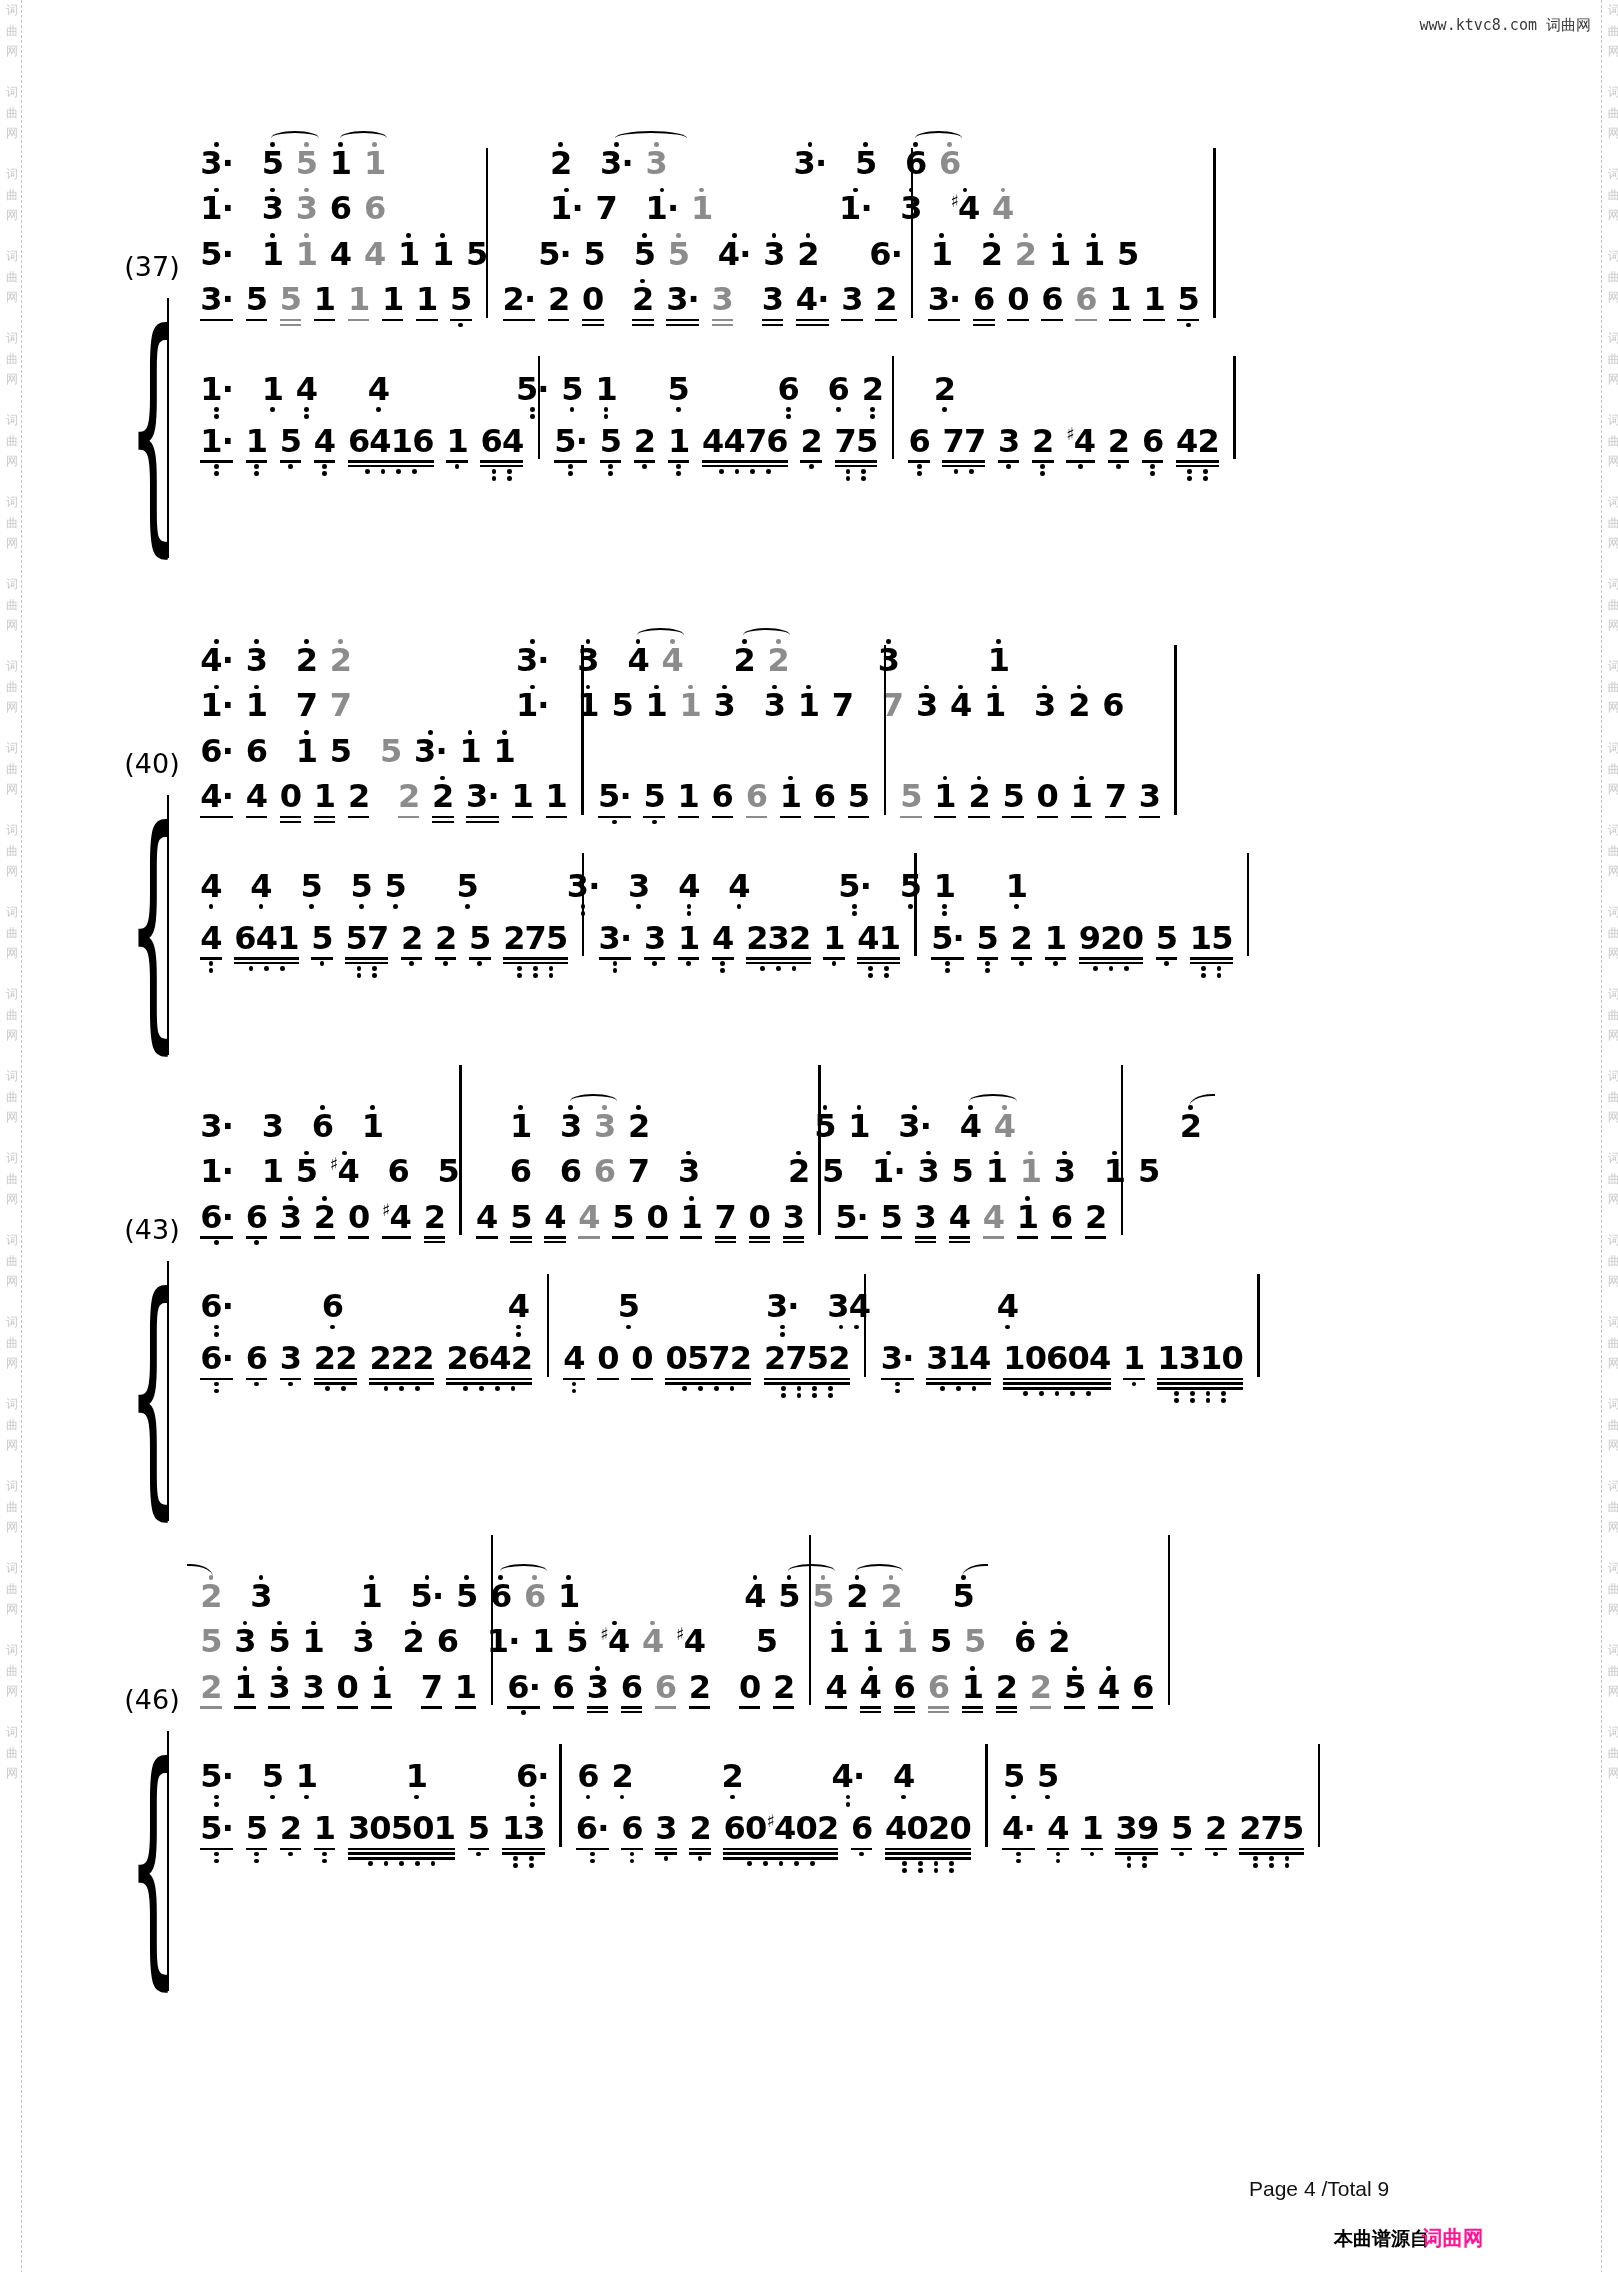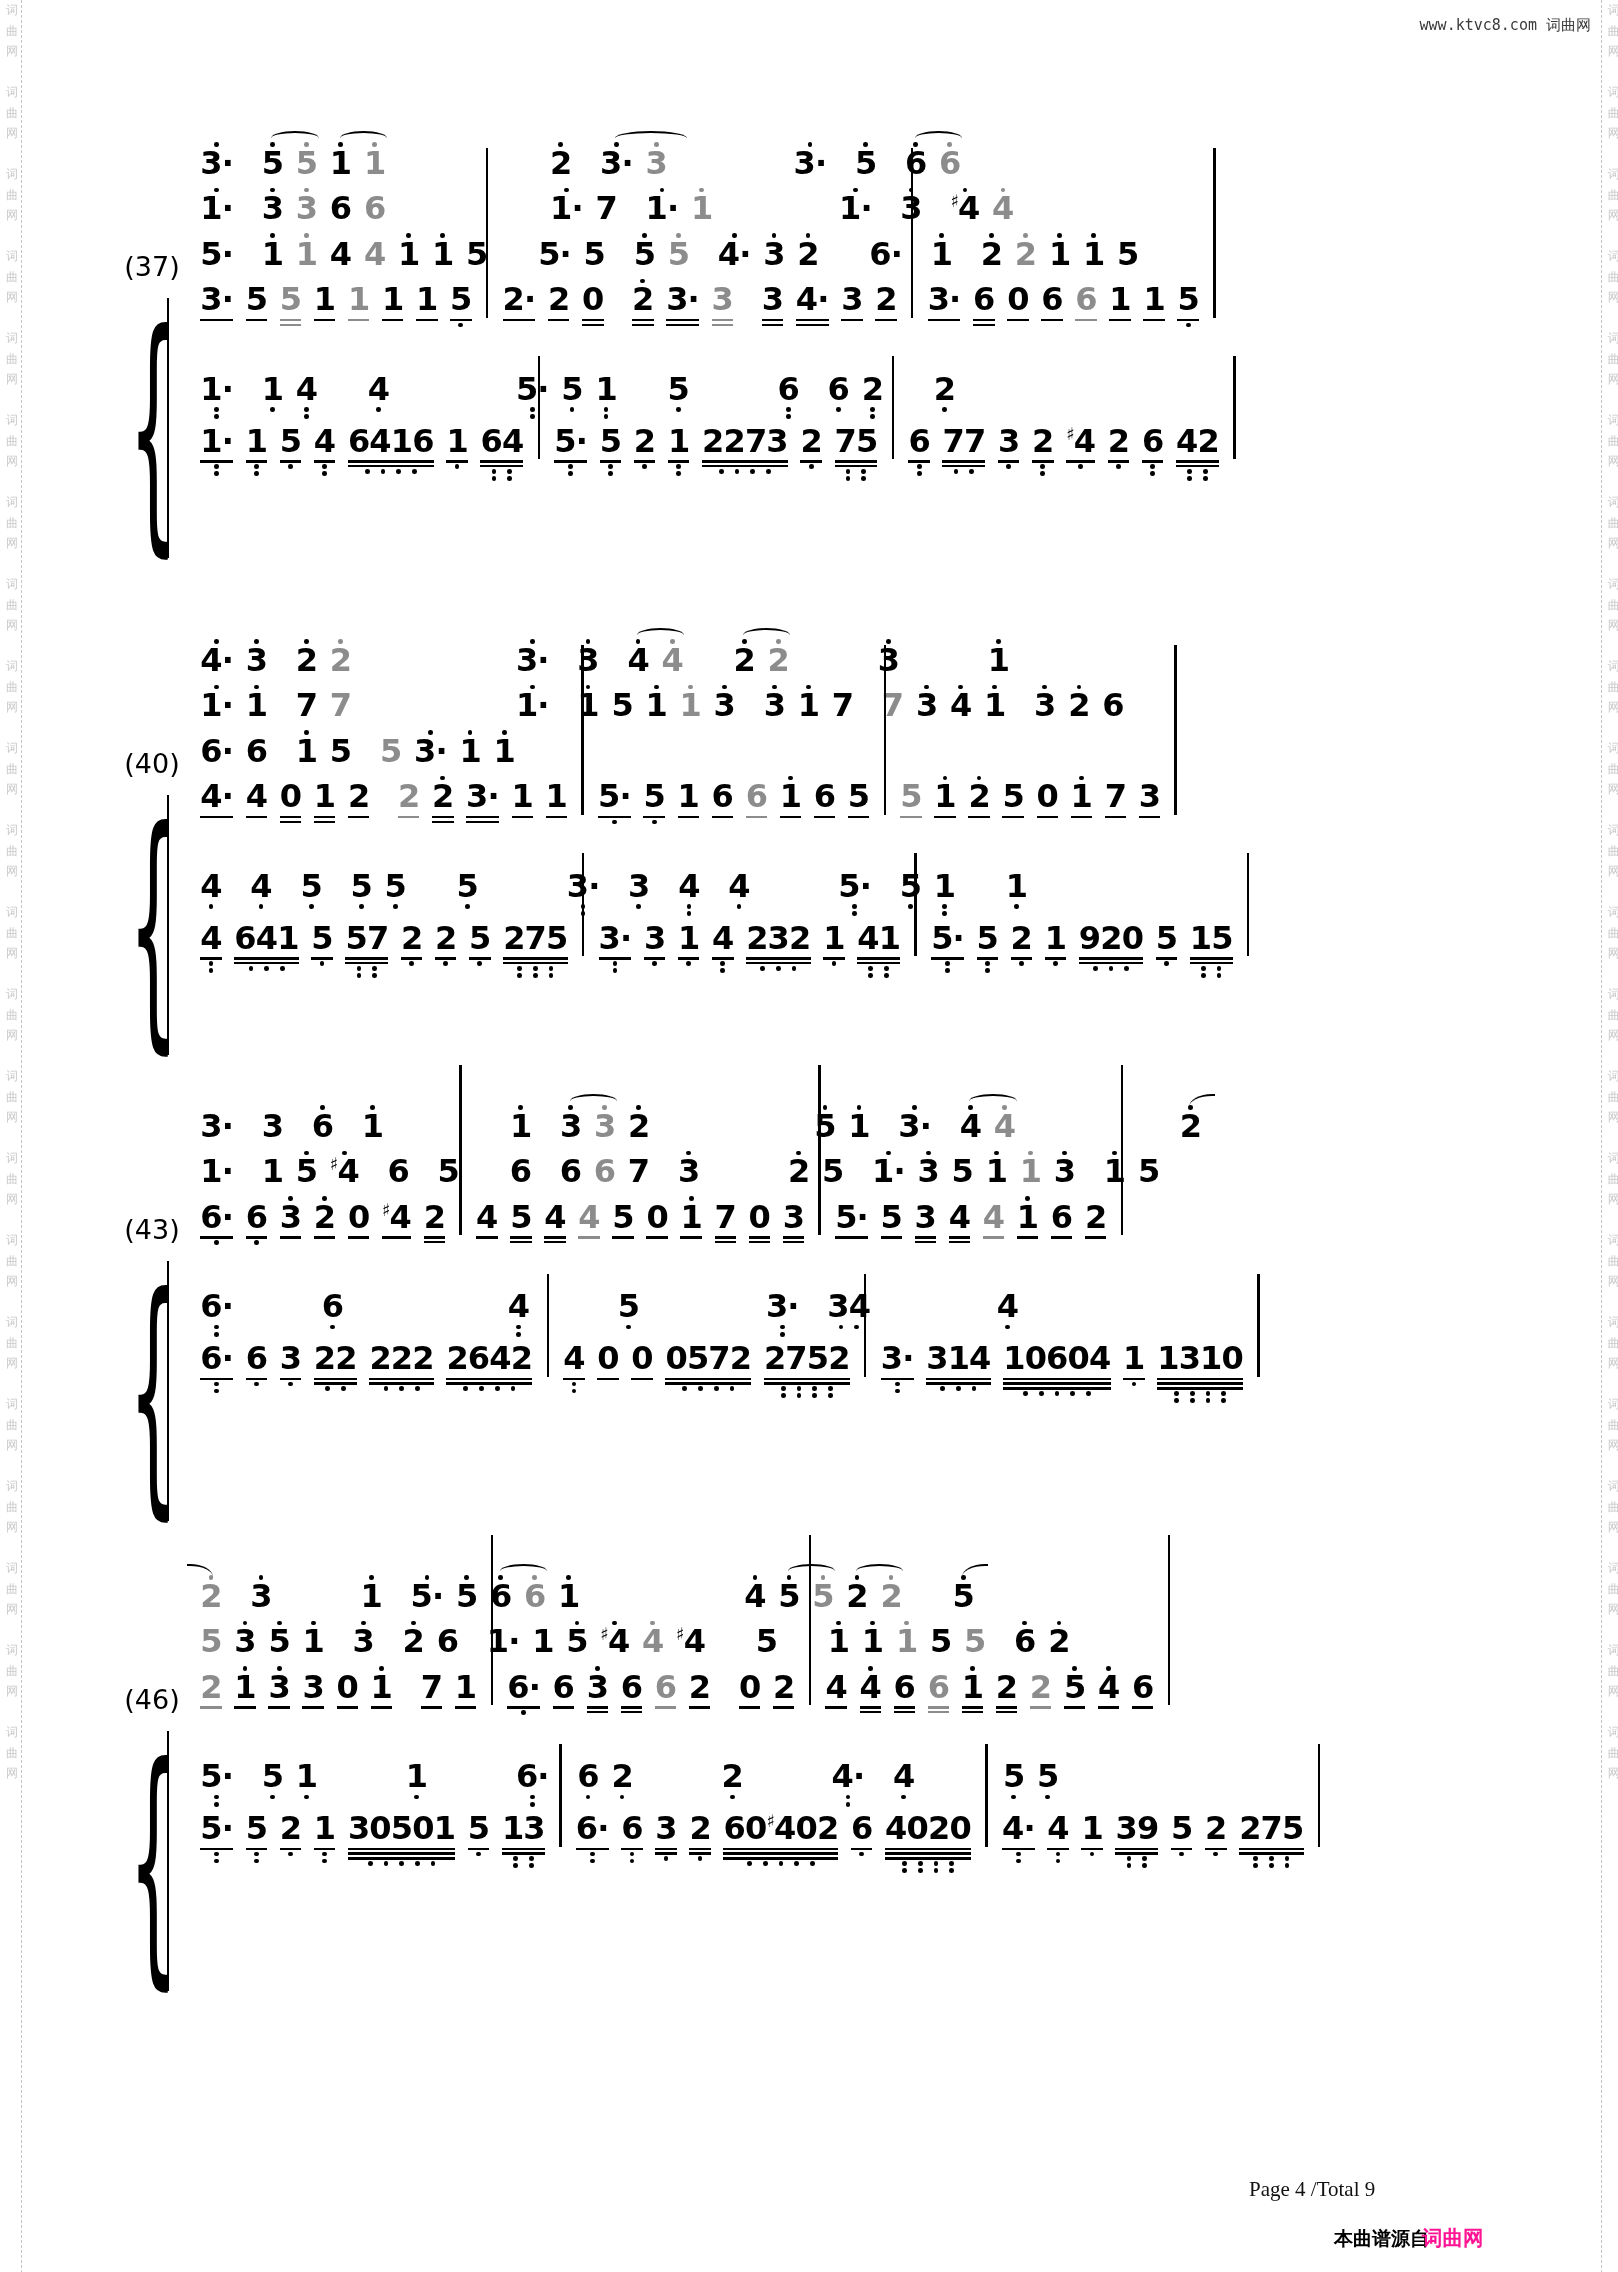--- a/index.html
+++ b/index.html
@@ -14,21 +14,21 @@
   .sidecol .grp{display:flex;flex-direction:column;align-items:center;margin-bottom:20.5px;}
   .sidecol .ch{font-size:12px;color:#c9c9c9;line-height:20.5px;}
   .dashline{position:absolute;top:0;bottom:0;width:0;border-left:0.8px dashed #c4c4c4;}
   .dashline.left{left:21px;}
   .dashline.right{left:1601px;}
   
   .topmark{position:absolute;top:16px;right:27px;font-size:15px;color:#3a3a3a;
     font-family:"DejaVu Sans Mono",monospace;}
   
   .pageinfo{position:absolute;left:1249px;top:2177px;font-size:21px;color:#111;
-    font-family:Liberation Serif, serif;text-align:right;}
+    font-family:Liberation Sans, sans-serif;text-align:right;}
   .srcline{position:absolute;left:1334px;top:2226px;font-size:19px;font-weight:bold;color:#000;}
   .srcbrand{position:absolute;left:1422px;top:2224px;font-size:20.5px;font-weight:bold;}
   
   .system{position:absolute;left:118px;width:1484px;}
   .syslabel{position:absolute;left:6.3px;font-size:27px;color:#000;top:117px;}
   .brace{position:absolute;left:11px;top:167px;font-size:101px;line-height:101px;color:#000;
     transform:scaleY(2.55) scaleX(0.75);transform-origin:top left;font-weight:normal;}
   .startline{position:absolute;left:49px;top:164px;width:2.4px;height:260px;background:#000;}
   .staves{padding-left:76px;}
   .staff.upper .line{margin-bottom:-17.4px;}
@@ -1103,21 +1103,21 @@
               <span class="ul">
                 <i></i>
               </span>
               <span class="db">
                 <i class="dot"></i>
                 <i class="dot"></i>
               </span>
             </span>
             <span class="tok black">
               <span class="da"></span>
-              <span class="num">2273</span>
+              <span class="num">4476</span>
               <span class="ul">
                 <i></i>
                 <i></i>
               </span>
               <span class="db">
                 <span class="dbrow">
                   <i class="dot"></i>
                   <i class="dot"></i>
                   <i class="dot"></i>
                   <i class="dot"></i>

